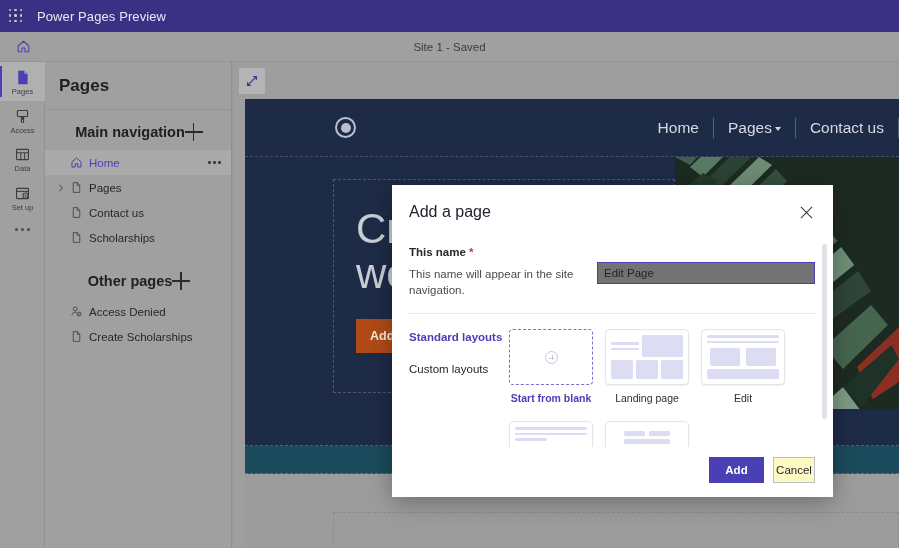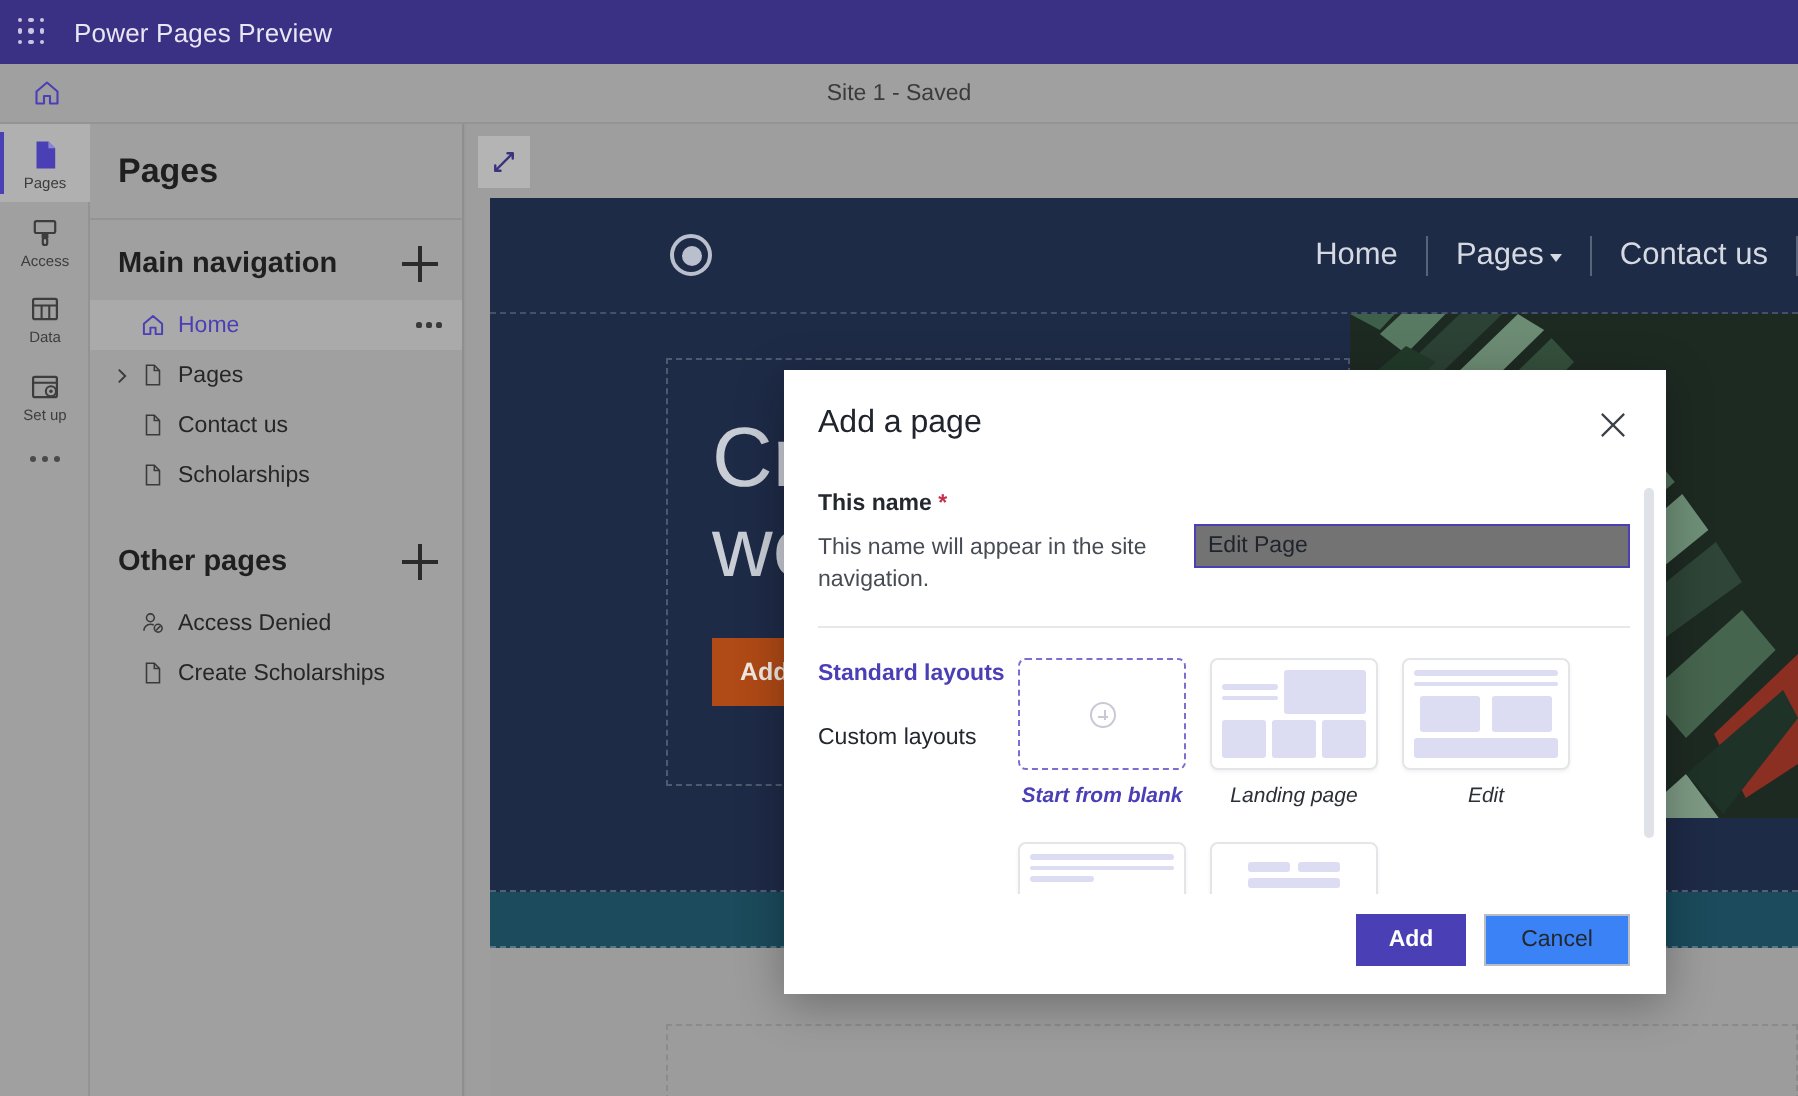--- a/index.html
+++ b/index.html
@@ -59,21 +59,21 @@
   
   .panel {
     position: absolute; top: 62px; left: 45px; width: 187px; height: 486px;
     background: #a0a0a0; border-right: 1px solid #8f8f8f;
   }
   .panel-title {
     font-size: 17px; color: #1f1f1f; font-weight: 600;
     padding: 14px 0 13px 14px; border-bottom: 1px solid #949494;
   }
   .sec-head {
-    display: flex; align-items: center; justify-content: space-between;
+    display: flex; align-items: center; justify-content: center;
     padding: 13px 12px 9px 14px;
   }
   .sec-head h3 { font-size: 14.5px; font-weight: 600; color: #1f1f1f; }
   .plus-btn {
     width: 18px; height: 18px; position: relative; cursor: pointer;
   }
   .plus-btn::before, .plus-btn::after {
     content:""; position:absolute; background:#2b2b2b;
   }
   .plus-btn::before { left:0; right:0; top:8px; height:1.6px; }
@@ -168,21 +168,21 @@
     flex: 1; height: 22px; margin-top: 16px; border: 1.4px solid #4b3fb5;
     font-size: 11.5px; color: #20242c; padding: 0 6px; font-family: inherit;
     outline: none; background:#737373;
   }
   .divider { height:1px; background:#e6e8eb; margin: 15px 0 0 0; }
 
   .layouts { display: flex; margin-top: 15px; }
   .lay-tabs { width: 100px; padding-top: 2px; }
   .lay-tab { font-size: 11.5px; color:#23272e; margin-bottom: 20px; cursor:pointer; }
   .lay-tab.sel { color: #4b3fb5; font-weight: 700; }
-  .lay-grid { flex:1; display:grid; grid-template-columns: repeat(3, 84px); gap: 4px 12px; font-style: italic; }
+  .lay-grid { flex:1; display:grid; grid-template-columns: repeat(3, 84px); gap: 4px 12px; }
   .lay-cell { width: 84px; }
   .thumb {
     height: 56px; background:#fff; border:1px solid #e3e5e9; border-radius:4px; padding:5px;
     display:flex; flex-direction:column; gap:3px; cursor:pointer;
     box-shadow: 0 1px 2px rgba(0,0,0,.06);
   }
   .thumb.sel { border: 1.6px dashed #7a6fd0; box-shadow:none; align-items:center; justify-content:center; }
   .blk { background:#dcdcf3; border-radius:1.5px; }
   .plus-circ { width:13px;height:13px;border-radius:50%;border:1px solid #c9c9d6; position:relative; }
   .plus-circ::before,.plus-circ::after{content:"";position:absolute;background:#c9c9d6;}
@@ -190,21 +190,21 @@
   .plus-circ::after{top:3px;bottom:3px;left:6px;width:1px;}
   .lay-name { text-align:center; font-size:10.5px; color:#2b2f36; margin-top:7px; }
   .lay-name.sel { color:#4b3fb5; font-weight:600; }
 
   .dlg-foot {
     display:flex; justify-content:flex-end; gap:9px;
     padding: 10px 18px 14px 0; background:#fff;
   }
   .btn { font-size:11.5px; padding:6px 0; width:55px; text-align:center; cursor:pointer; font-family:inherit; }
   .btn-primary { background:#4b3fb5; color:#fff; border:1px solid #4b3fb5; font-weight:600; width:55px; }
-  .btn-secondary { background:#3b82f6; color:#23272e; border:1px solid #b9bdc4; width:73px; }
+  .btn-secondary { background:#fef9c3; color:#23272e; border:1px solid #b9bdc4; width:42px; }
 </style>
 </head>
 <body>
 
 <div id="app">
 
   <div class="topbar">
     <div class="waffle">
       <i></i>
         <i></i>

